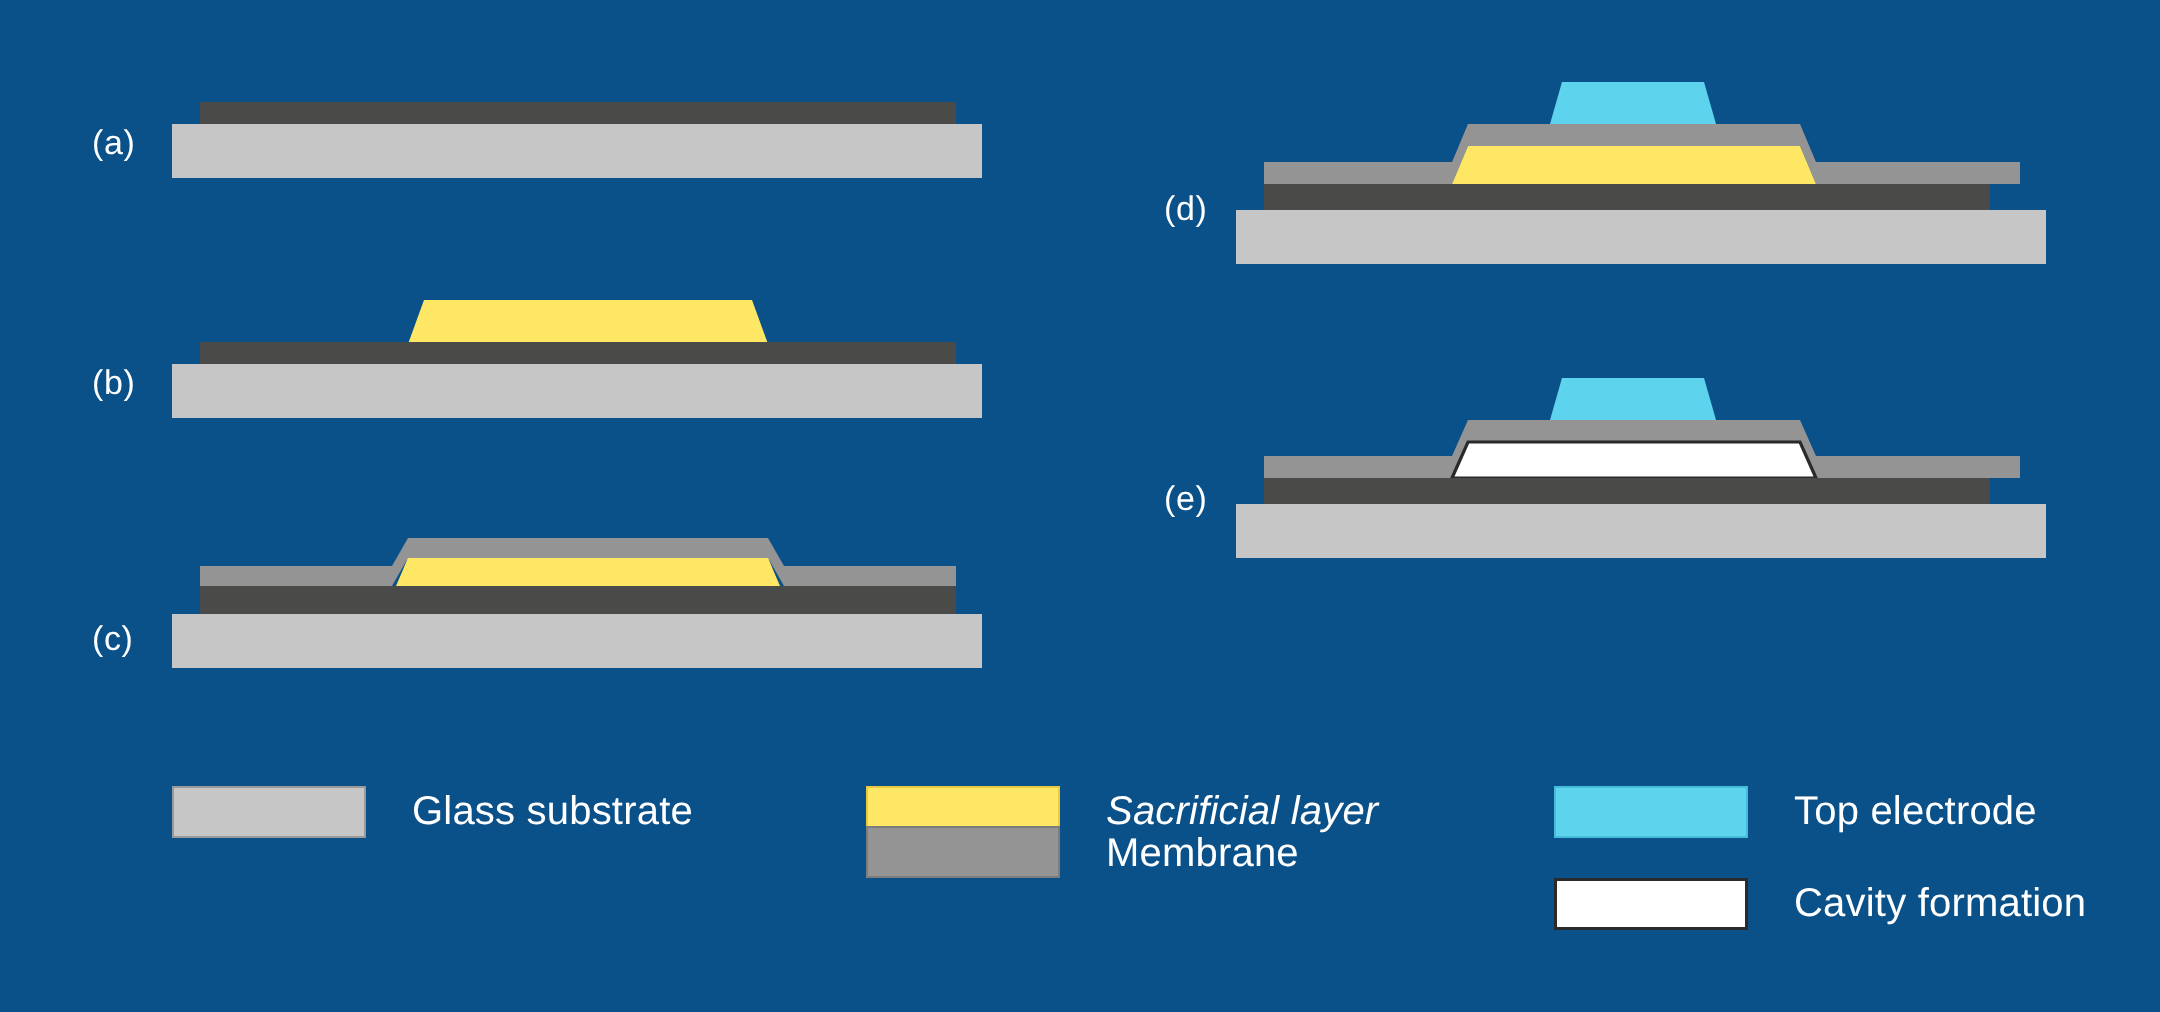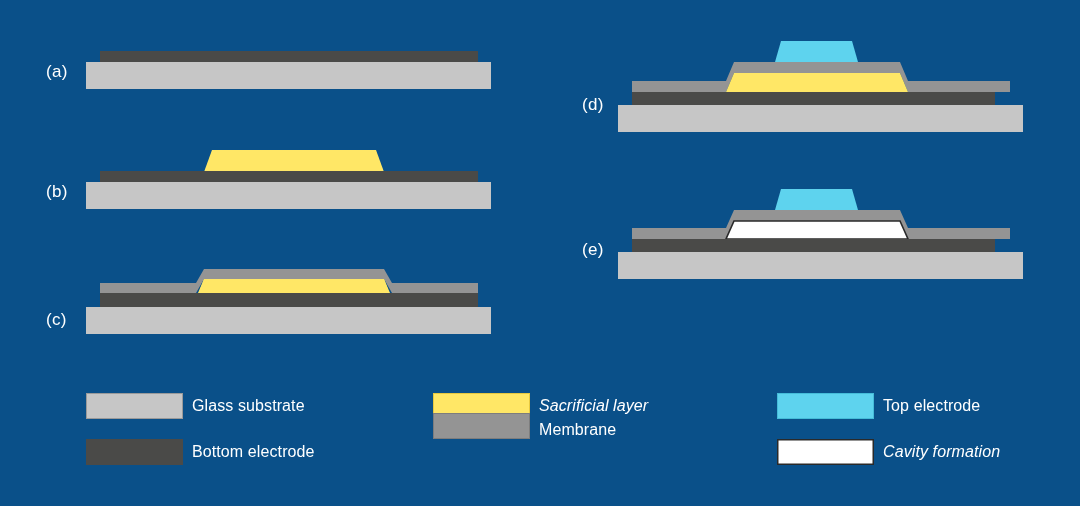--- a/index.html
+++ b/index.html
@@ -18,21 +18,21 @@
     letter-spacing:.3px;
     white-space:nowrap;
   }
   svg{position:absolute;left:0;top:0;overflow:visible;}
   .legend{position:absolute;left:0;top:0;width:1080px;height:506px;}
   .legend-item{position:absolute;display:flex;align-items:center;}
   .swatch{
     width:97px;height:26px;display:block;
   }
   .legend-text{
-    color:#ffffff;font-size:16px;margin-left:9px;white-space:nowrap;
+    color:#ffffff;font-size:20px;margin-left:23px;white-space:nowrap;
     letter-spacing:.1px;
   }
 </style>
 </head>
 <body>
 
 <div class="stage">
 
   <div class="panel-label" style="left:46px;top:62px;">(a)</div>
   <svg width="1080" height="506">
@@ -83,39 +83,35 @@
     <rect x="618" y="252" width="405" height="27" fill="#c6c6c6"></rect>
   </svg>
 
   <div class="legend">
 
     <div class="legend-item" style="left:86px;top:393px;">
       <span class="swatch" style="background:#c6c6c6;box-shadow:inset 0 0 0 1px #9a9a9a;"></span>
       <span class="legend-text">Glass substrate</span>
     </div>
 
-    <div class="legend-item" style="left:86px;top:439px;">
-      <span class="swatch" style="background:#4a4a48;"></span>
-      <span class="legend-text">Bottom electrode</span>
-    </div>
 
     <div class="legend-item" style="left:433px;top:393px;font-style:italic;">
       <span class="swatch" style="background:#ffe766;box-shadow:inset 0 0 0 1px #e8c93f;"></span>
       <span class="legend-text">Sacrificial layer</span>
     </div>
 
     <div class="legend-item" style="left:433px;top:413px;align-items:flex-end;">
       <span class="swatch" style="background:#949494;box-shadow:inset 0 0 0 1px #7d7d7d;"></span>
       <span class="legend-text">Membrane</span>
     </div>
 
     <div class="legend-item" style="left:777px;top:393px;justify-content:flex-end;">
       <span class="swatch" style="background:#5ed3ee;box-shadow:inset 0 0 0 1px #45bcd9;"></span>
       <span class="legend-text">Top electrode</span>
     </div>
 
-    <div class="legend-item" style="left:777px;top:439px;font-style:italic;">
+    <div class="legend-item" style="left:777px;top:439px;">
       <span class="swatch" style="background:#ffffff;box-shadow:inset 0 0 0 1.5px #2a2a2a;"></span>
       <span class="legend-text">Cavity formation</span>
     </div>
 
   </div>
 </div>
 
 </body></html>

